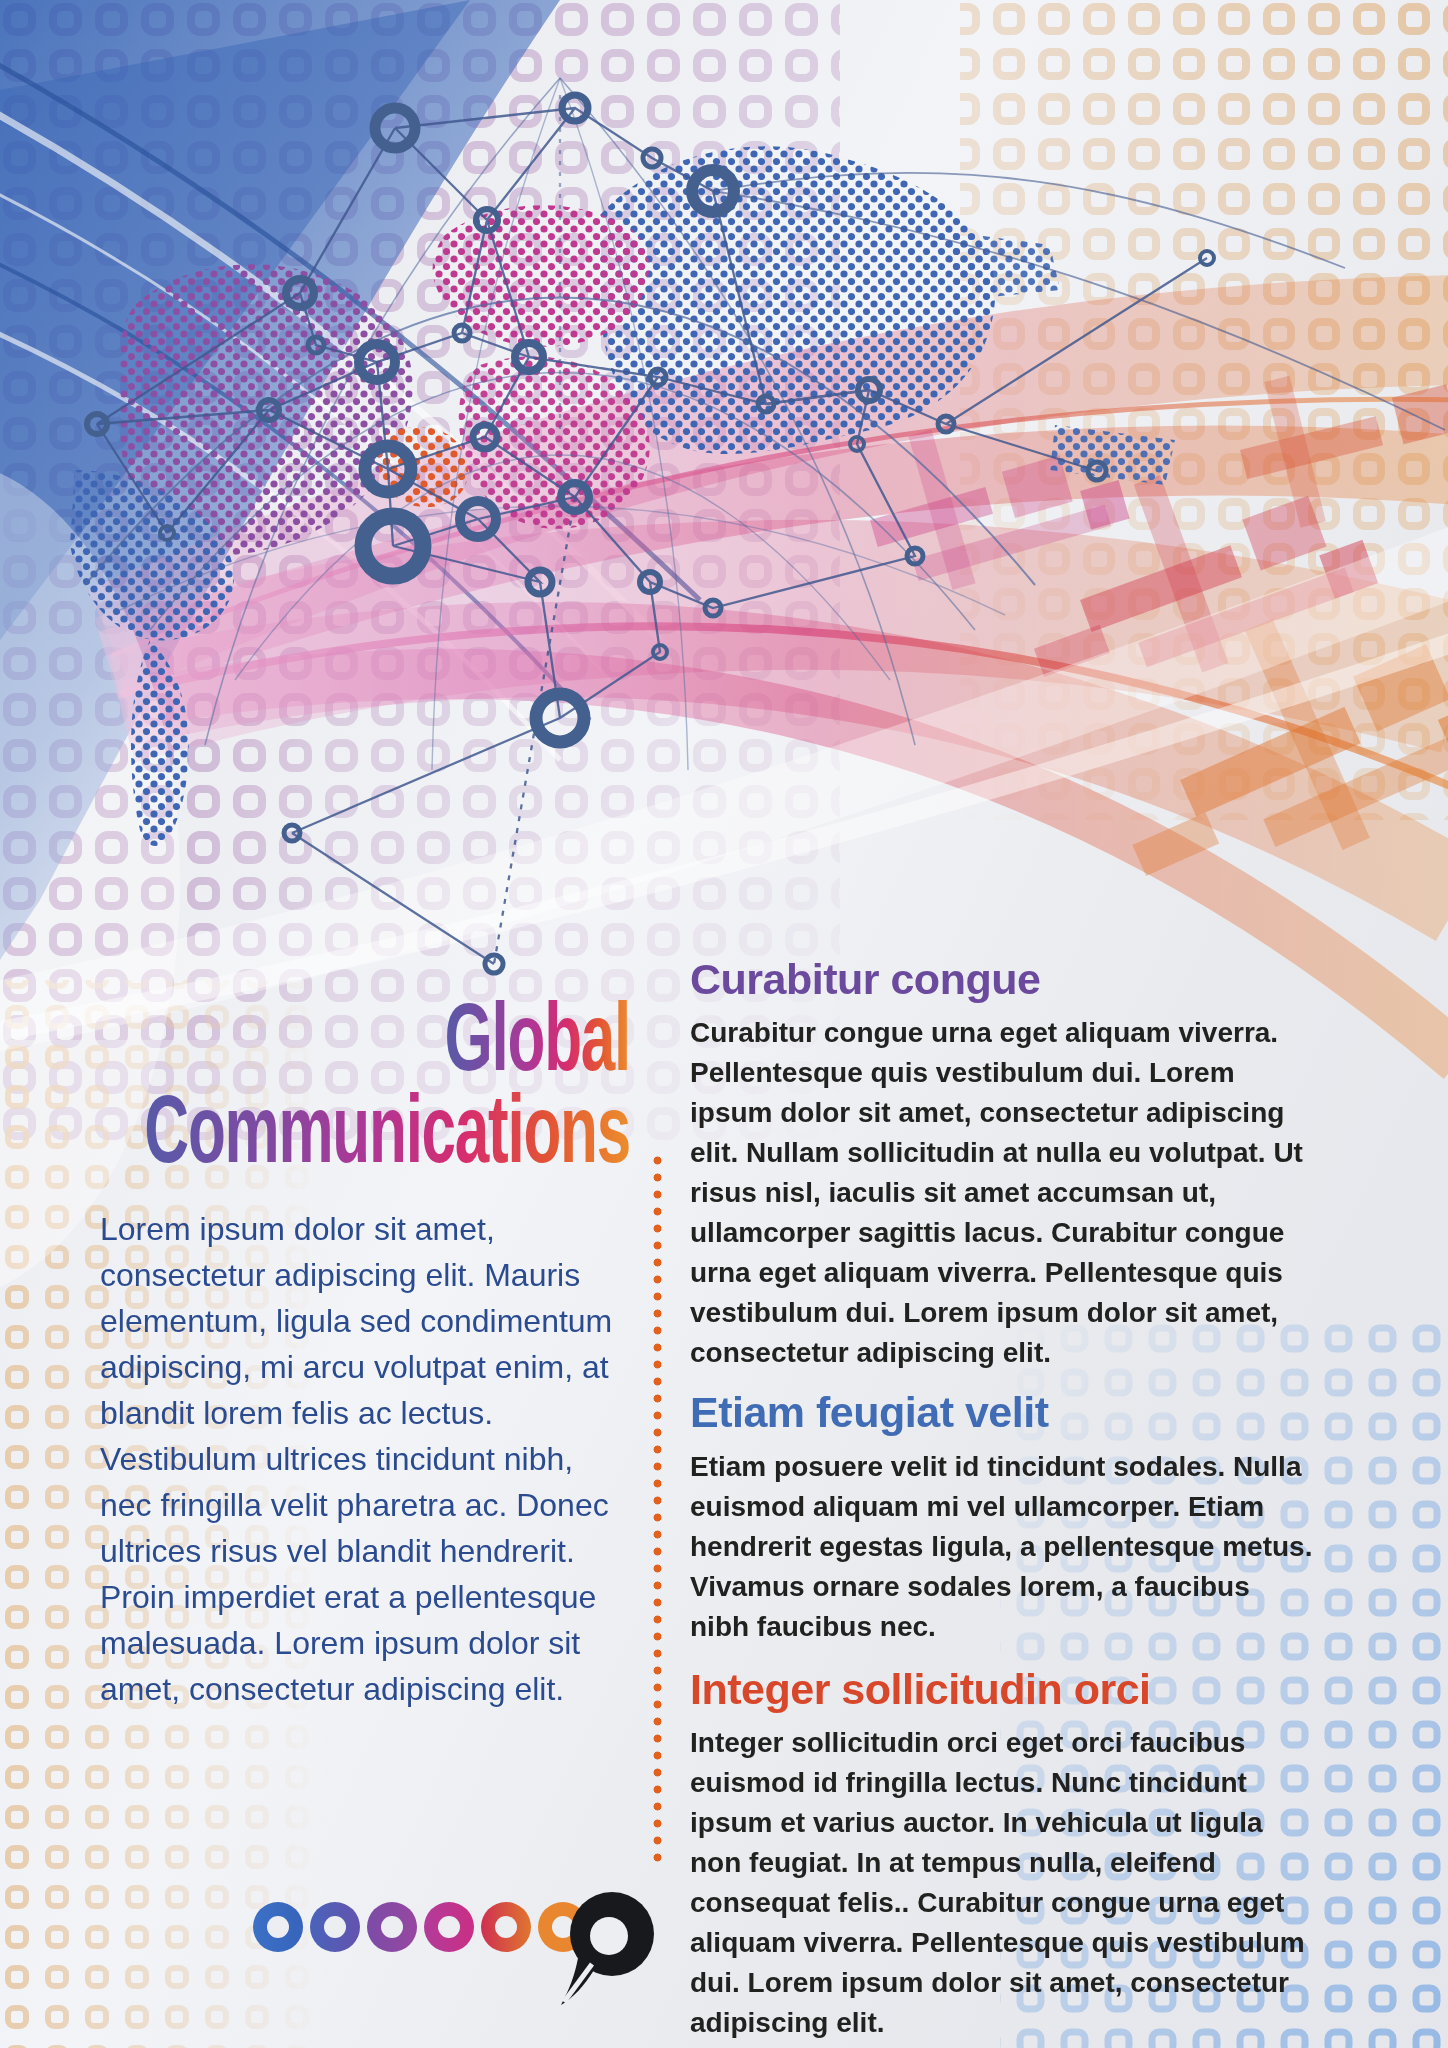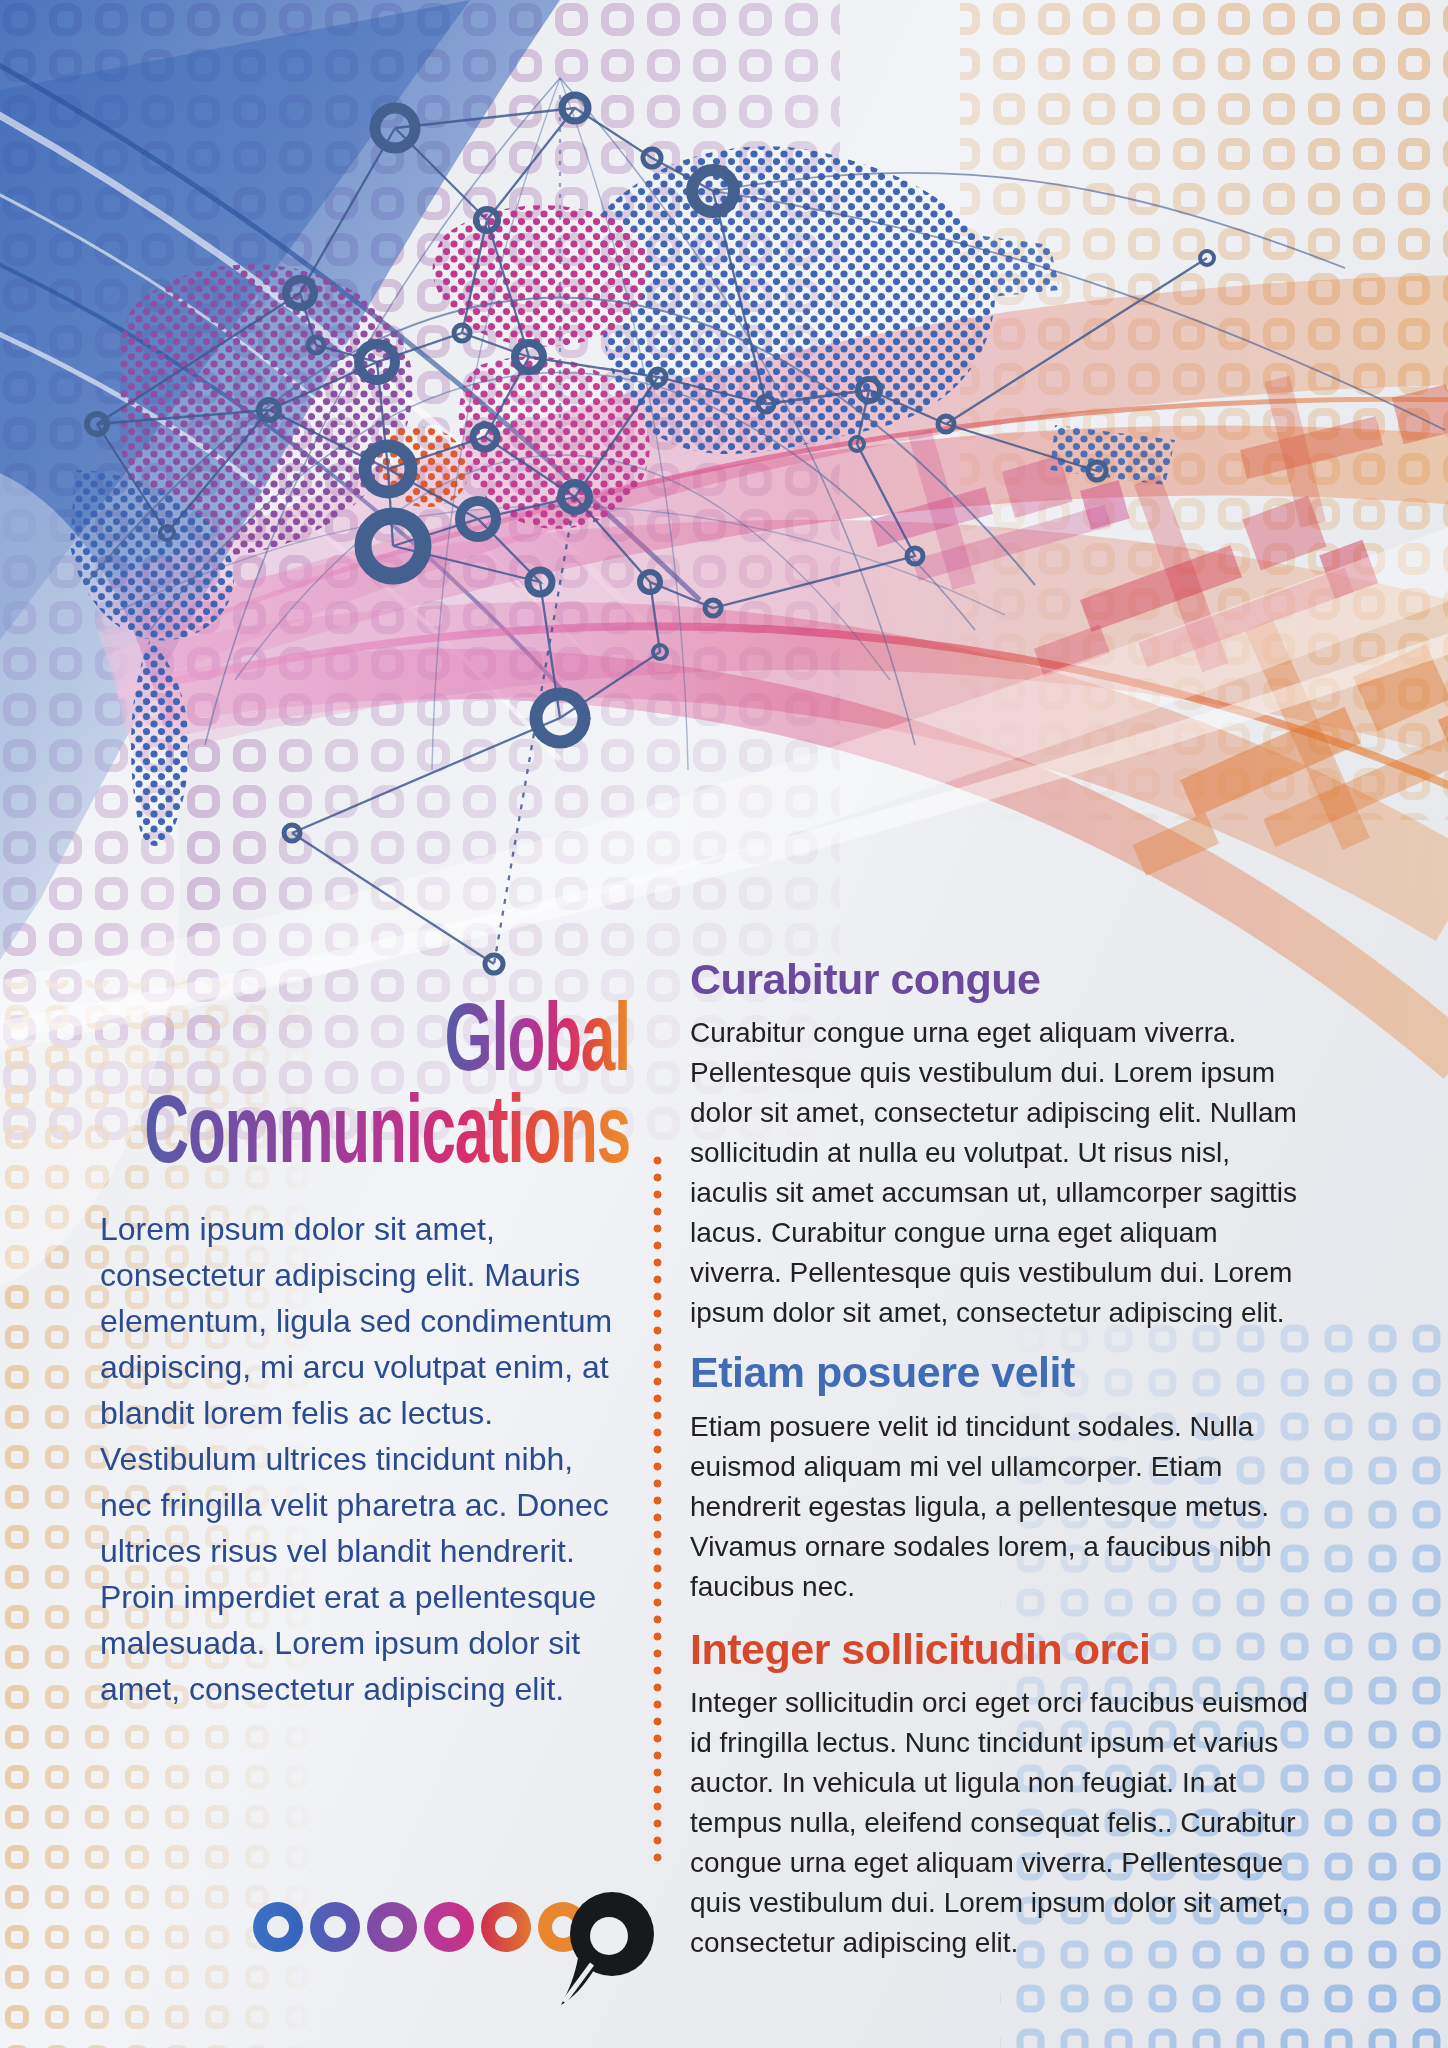--- a/index.html
+++ b/index.html
@@ -21,21 +21,21 @@
          text-align:left;color:#2a4b8f;font-size:32px;line-height:46px;}
 
   
   .divider{position:absolute;left:653px;top:1152px;width:9px;height:712px;z-index:2;
          background-image:radial-gradient(circle,#e2611c 3.6px,rgba(226,97,28,0) 4.3px);
          background-size:9px 17px;background-repeat:repeat-y;background-position:center top;}
 
   
   .rightcol{position:absolute;left:690px;top:956px;width:624px;z-index:2;}
   .sec-h{font-size:43px;font-weight:700;letter-spacing:-0.5px;margin:0 0 10px 0;line-height:1.1;}
-  .sec-h + .sec-b{margin-top:0;}
+  .sec-h + .sec-b{margin-top:0;font-weight:bold;}
   .sec-b{font-size:28px;line-height:40px;color:#212120;margin:0 0 16px 0;}
 
   
   .rings{position:absolute;left:253px;top:1902px;z-index:2;display:flex;gap:7px;}
   .ring{width:50px;height:50px;border-radius:50%;position:relative;}
   .ring::after{content:"";position:absolute;inset:14px;border-radius:50%;background:#eceef2;}
   .r1{background:linear-gradient(90deg,#3b71c6,#3763bb);}
   .r2{background:linear-gradient(90deg,#4a63ba,#6353ae);}
   .r3{background:linear-gradient(90deg,#7b4ca7,#9747a0);}
   .r4{background:linear-gradient(90deg,#b23b9a,#ca2f84);}
@@ -267,21 +267,21 @@
   </h1>
 
   <p class="intro" style="color: rgb(42, 75, 143);">Lorem ipsum dolor sit amet, consectetur adipiscing elit. Mauris elementum, ligula sed condimentum adipiscing, mi arcu volutpat enim, at blandit lorem felis ac lectus. Vestibulum ultrices tincidunt nibh, nec fringilla velit pharetra ac. Donec ultrices risus vel blandit hendrerit. Proin imperdiet erat a pellentesque malesuada. Lorem ipsum dolor sit amet, consectetur adipiscing elit.</p>
 
   <div class="divider"></div>
 
   <div class="rightcol">
     <h2 class="sec-h" style="color: rgb(107, 74, 158);">Curabitur congue</h2>
     <p class="sec-b">Curabitur congue urna eget aliquam viverra. Pellentesque quis vestibulum dui. Lorem ipsum dolor sit amet, consectetur adipiscing elit. Nullam sollicitudin at nulla eu volutpat. Ut risus nisl, iaculis sit amet accumsan ut, ullamcorper sagittis lacus. Curabitur congue urna eget aliquam viverra. Pellentesque quis vestibulum dui. Lorem ipsum dolor sit amet, consectetur adipiscing elit.</p>
 
-    <h2 class="sec-h" style="color: rgb(63, 108, 180);">Etiam posuere velit</h2>
+    <h2 class="sec-h" style="color: rgb(63, 108, 180);">Etiam feugiat velit</h2>
     <p class="sec-b">Etiam posuere velit id tincidunt sodales. Nulla euismod aliquam mi vel ullamcorper. Etiam hendrerit egestas ligula, a pellentesque metus. Vivamus ornare sodales lorem, a faucibus nibh faucibus nec.</p>
 
     <h2 class="sec-h" style="color: rgb(217, 71, 43); margin-top: 19px;">Integer sollicitudin orci</h2>
     <p class="sec-b">Integer sollicitudin orci eget orci faucibus euismod id fringilla lectus. Nunc tincidunt ipsum et varius auctor. In vehicula ut ligula non feugiat. In at tempus nulla, eleifend consequat felis.. Curabitur congue urna eget aliquam viverra. Pellentesque quis vestibulum dui. Lorem ipsum dolor sit amet, consectetur adipiscing elit.</p>
   </div>
 
   <div class="rings">
     <div class="ring r1"></div>
     <div class="ring r2"></div>
     <div class="ring r3"></div>

